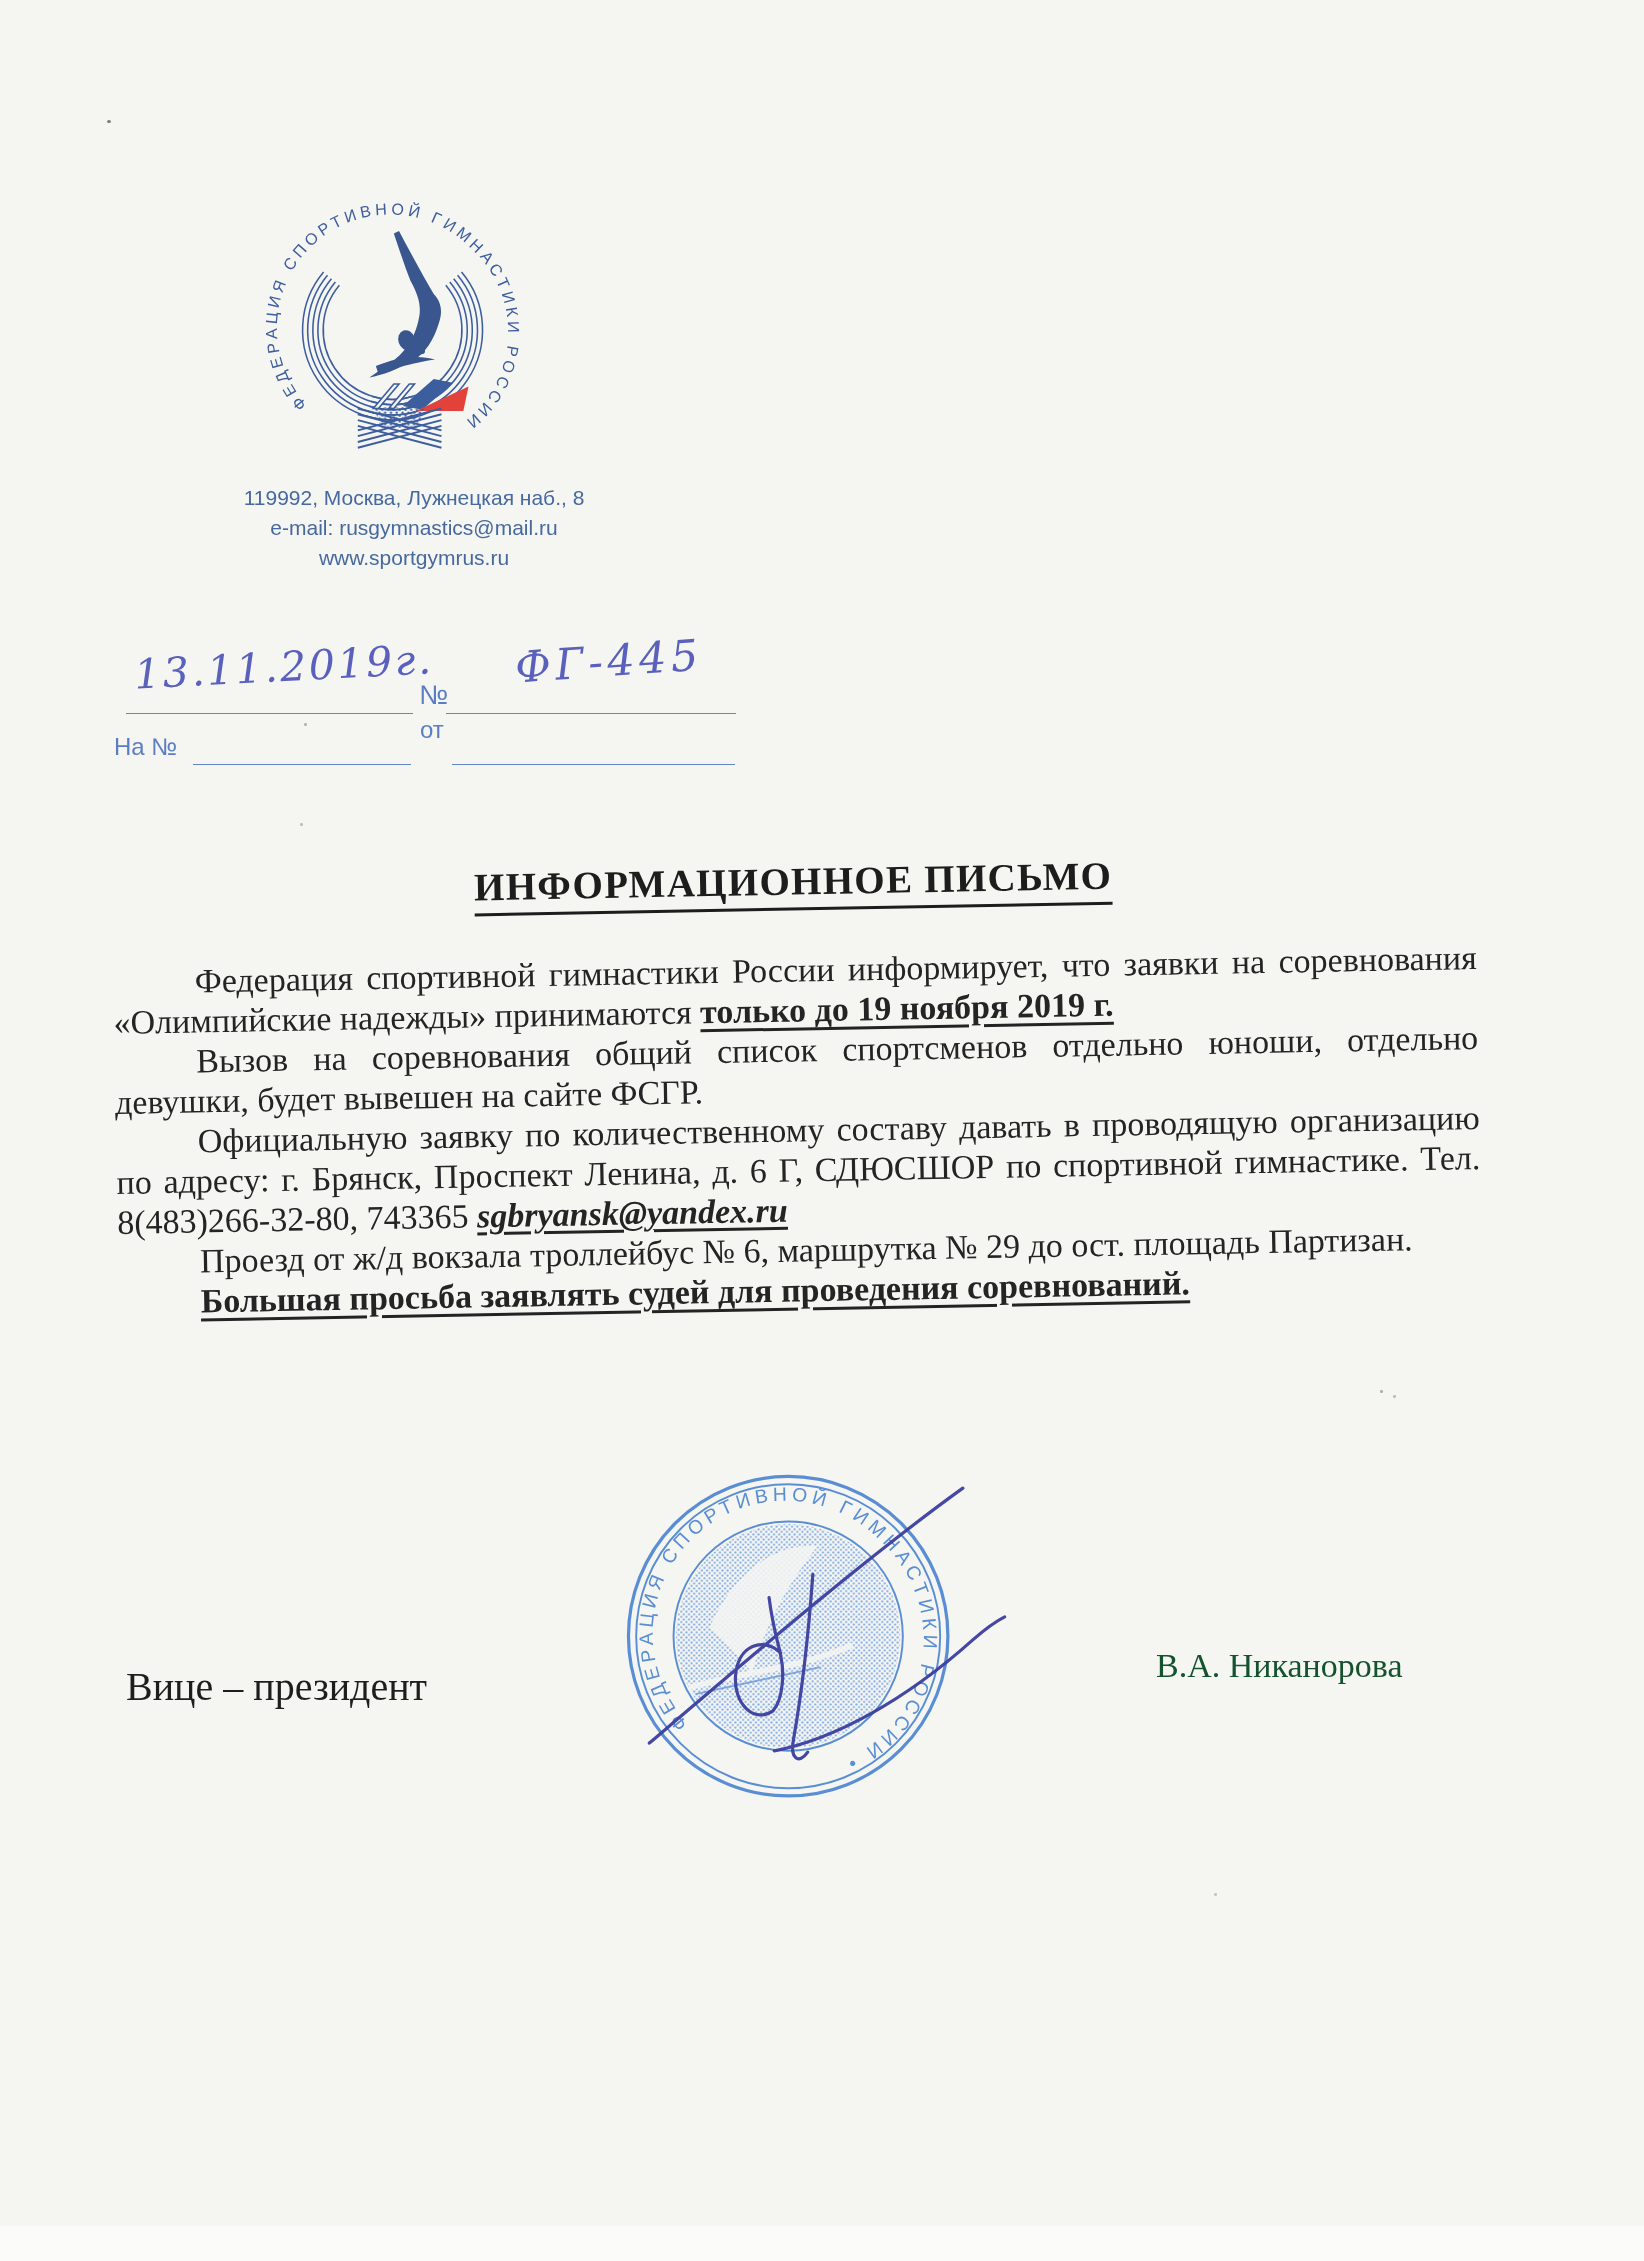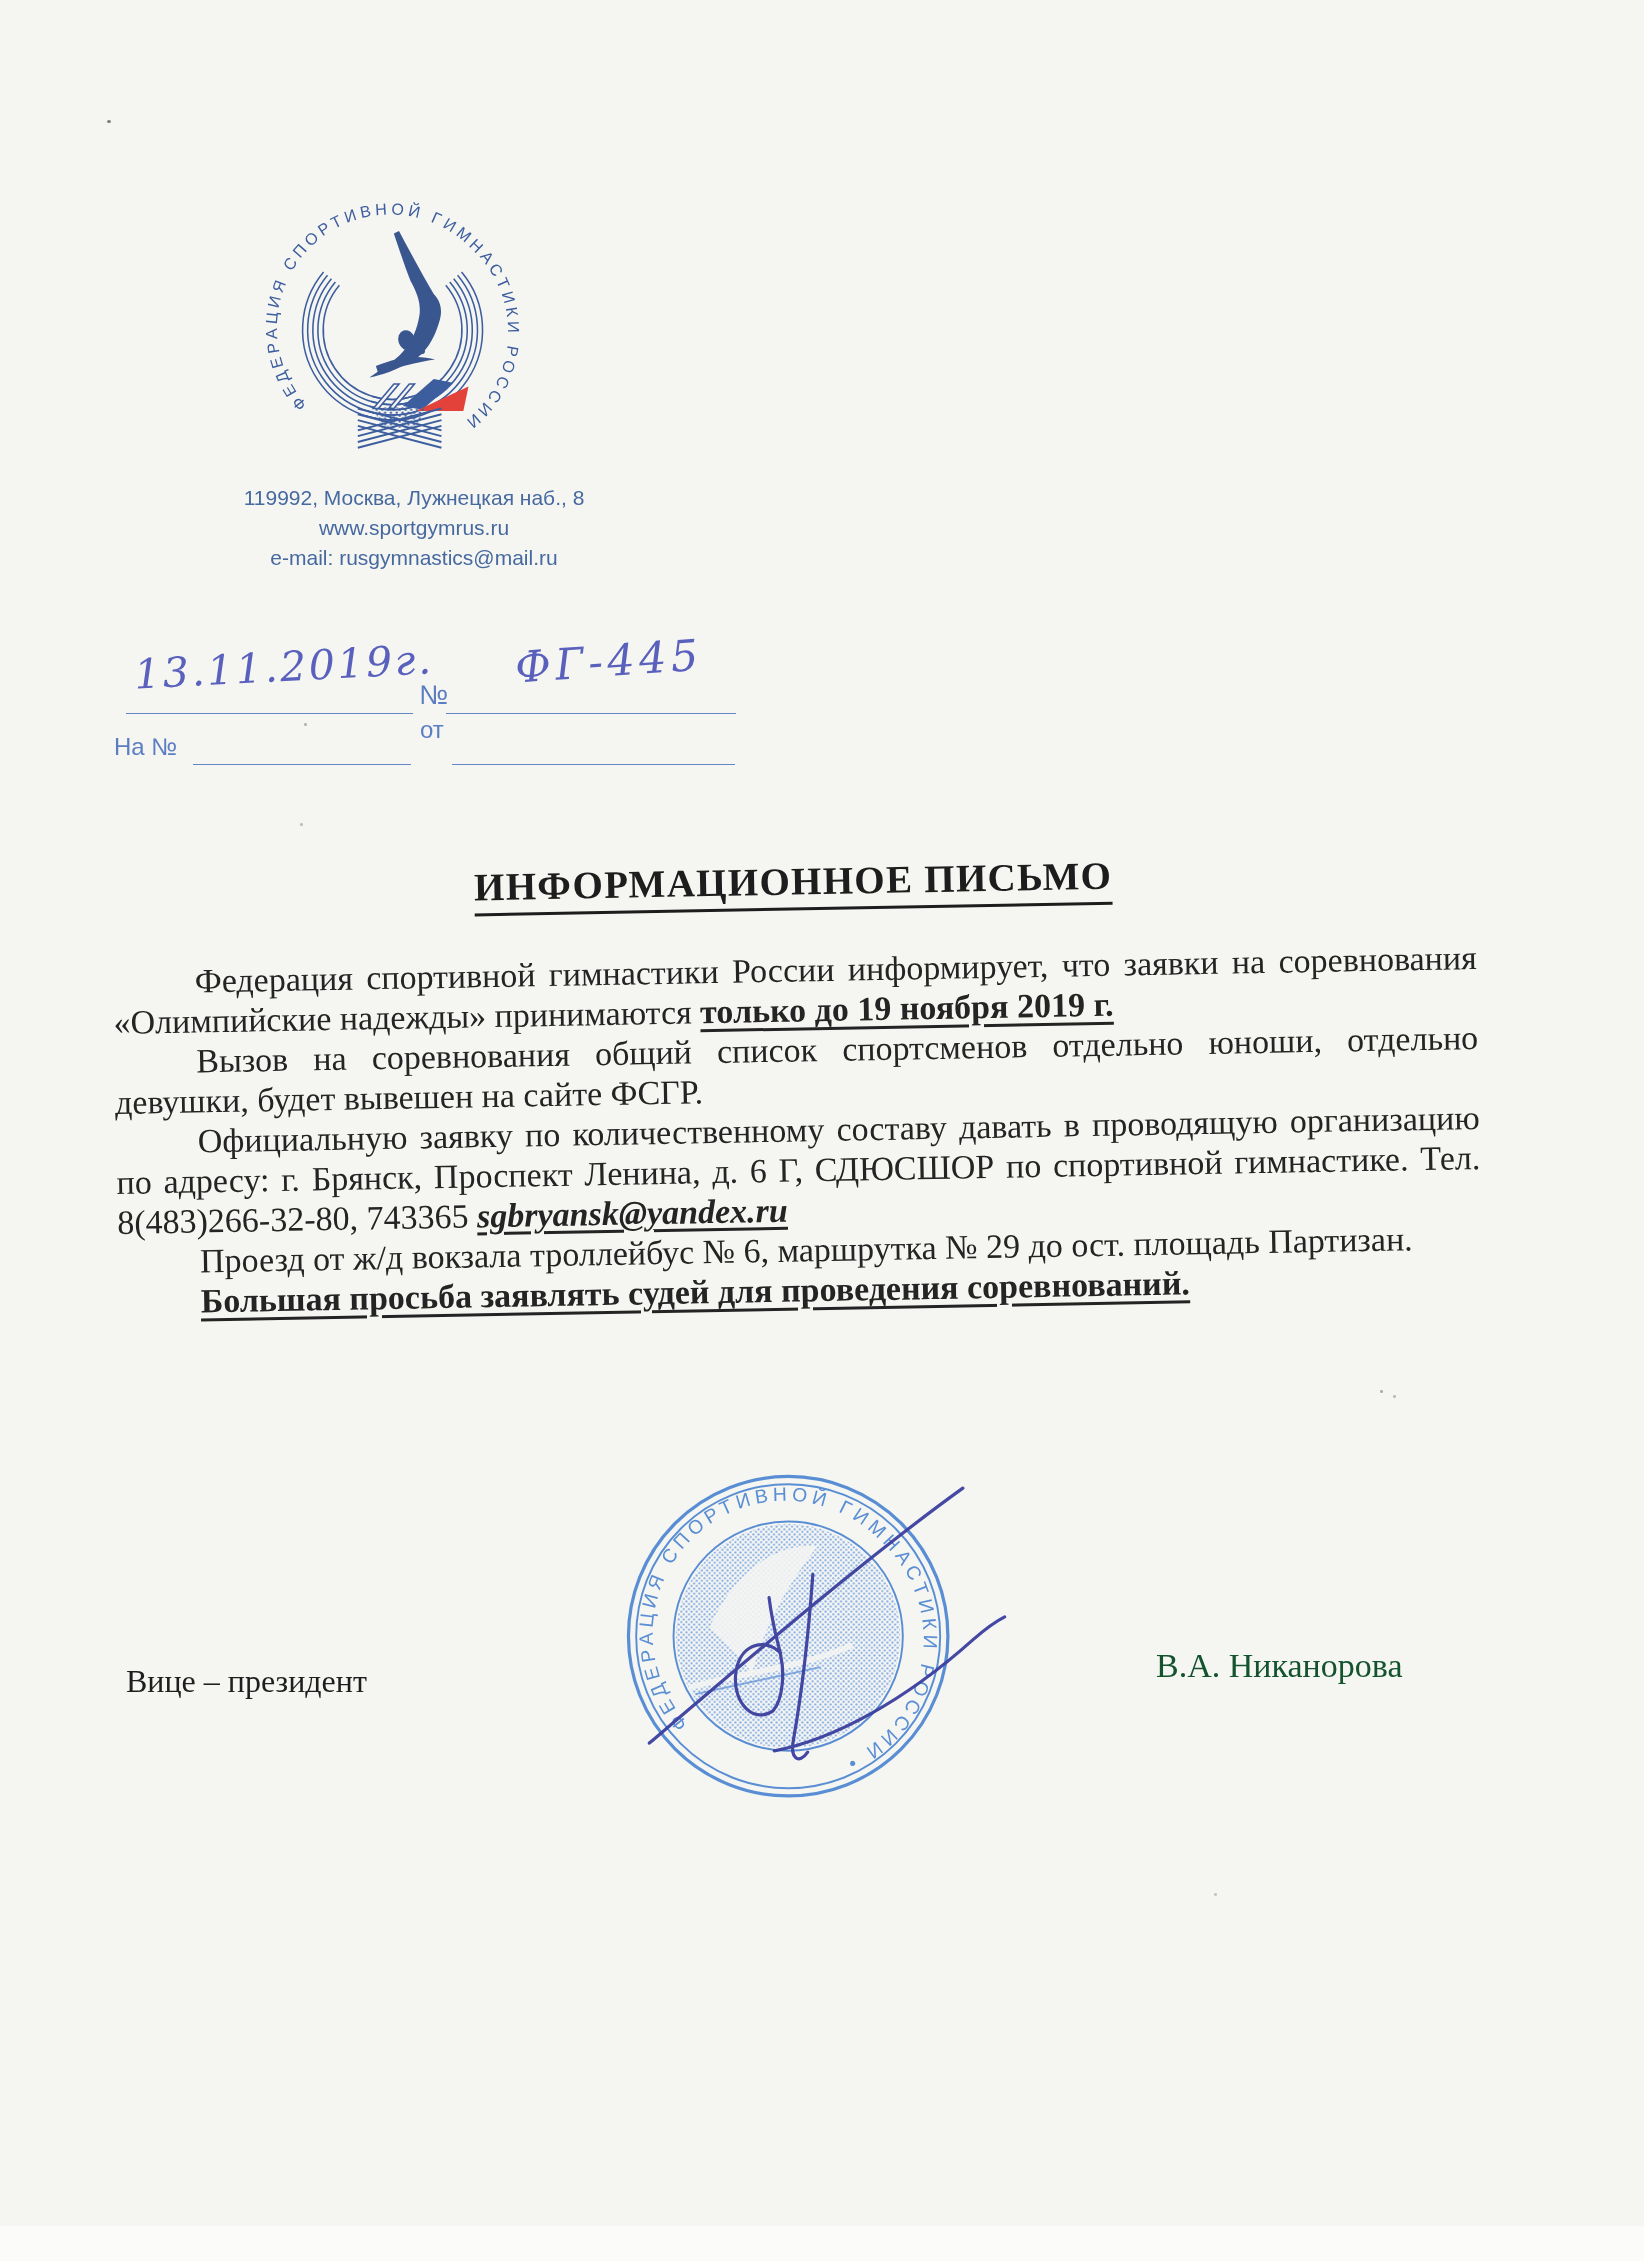--- a/index.html
+++ b/index.html
@@ -26,21 +26,21 @@
   .letter h1{margin:0 0 50px 0;text-align:center;font-size:39px;line-height:1;
              font-weight:bold;letter-spacing:1.3px;color:#1d1d1d;}
   .letter h1 span{border-bottom:3.9px solid #1d1d1d;padding-bottom:4.5px;}
   .letter p{margin:0;font-size:34px;line-height:40px;text-align:justify;text-indent:82px;}
   .emph{font-weight:bold;text-decoration:underline;text-decoration-thickness:3.2px;text-underline-offset:5.8px;}
   .email{font-weight:bold;font-style:italic;text-decoration:underline;text-decoration-thickness:2.6px;text-underline-offset:5.2px;}
 
   
   .stamp{position:absolute;left:613px;top:1461px;opacity:.93;z-index:2;}
   .signature{position:absolute;left:612px;top:1448px;z-index:3;}
-  .footer-title{position:absolute;left:126px;top:1663px;font-size:32px;color:#1e1e1e;}
+  .footer-title{position:absolute;left:126px;top:1663px;font-size:40px;color:#1e1e1e;}
   .footer-name{position:absolute;left:1156px;top:1647px;font-size:34px;color:#14532d;}
 </style>
 </head>
 <body>
 
 <div class="page">
 
   <div class="speck" style="left:107px;top:120px;width:3.9px;height:3.2px;"></div>
   <div class="speck" style="left:304px;top:723px;width:2.6px;height:2.6px;opacity:.4;"></div>
   <div class="speck" style="left:300px;top:823px;width:2.6px;height:2.6px;opacity:.35;"></div>
@@ -99,22 +99,22 @@
       <path d="M 288 338 L 158 372"></path>
         <path d="M 288 347 L 158 381"></path>
       <path d="M 288 356 L 158 390"></path>
         <path d="M 288 365 L 158 399"></path>
     </g>
     <polygon points="183,336 263,336 250,368 194,368" fill="url(#weaveDots)"></polygon>
   </svg>
 
   <div class="contact">
     <div>119992, Москва,  Лужнецкая наб., 8</div>
+    <div>e-mail: rusgymnastics@mail.ru</div>
     <div>www.sportgymrus.ru</div>
-    <div>e-mail: rusgymnastics@mail.ru</div>
   </div>
 
   <div class="hand hw-date">13.11.2019г.</div>
   <div class="hand hw-num">ФГ-445</div>
 
   <div class="ref-line" style="left:126px;top:713px;width:287px;"></div>
   <div class="ref-label" style="left:419px;top:680px;font-size:27px;">№</div>
   <div class="ref-line" style="left:446px;top:713px;width:290px;"></div>
 
   <div class="ref-label" style="left:114px;top:733px;font-size:24px;">На №</div>

